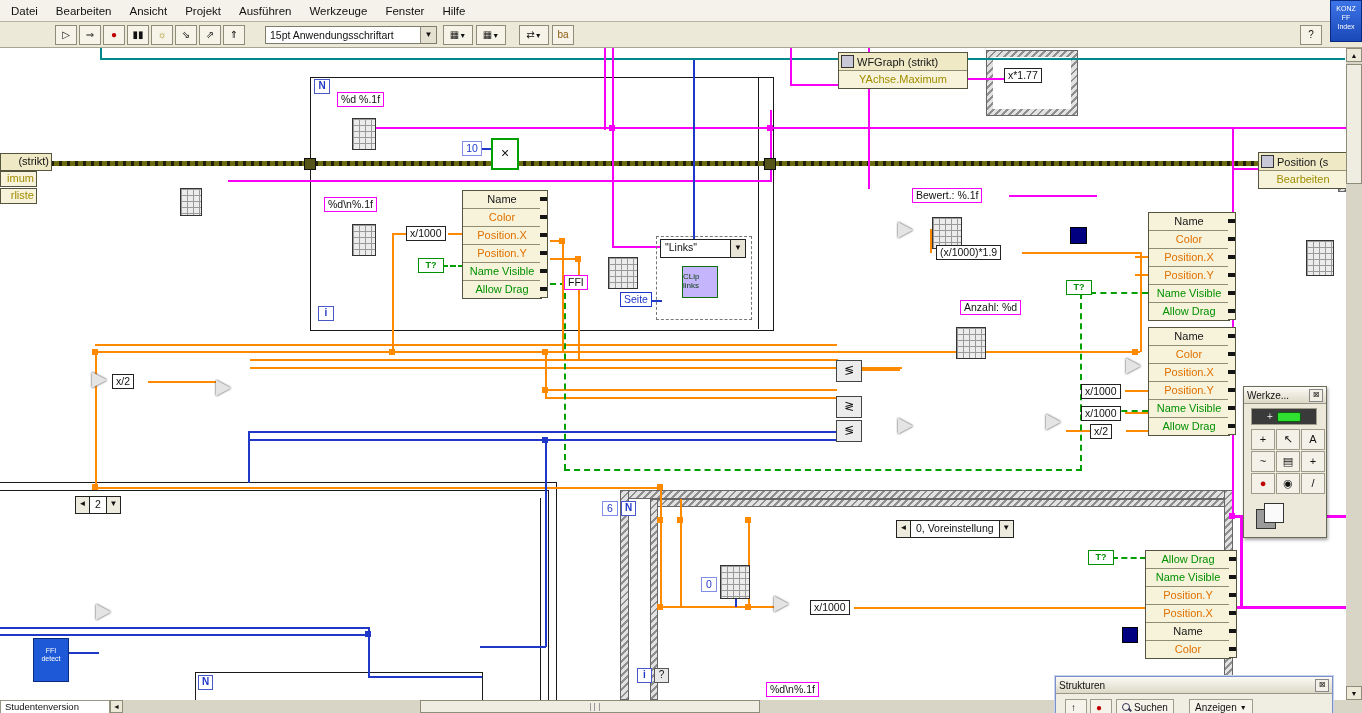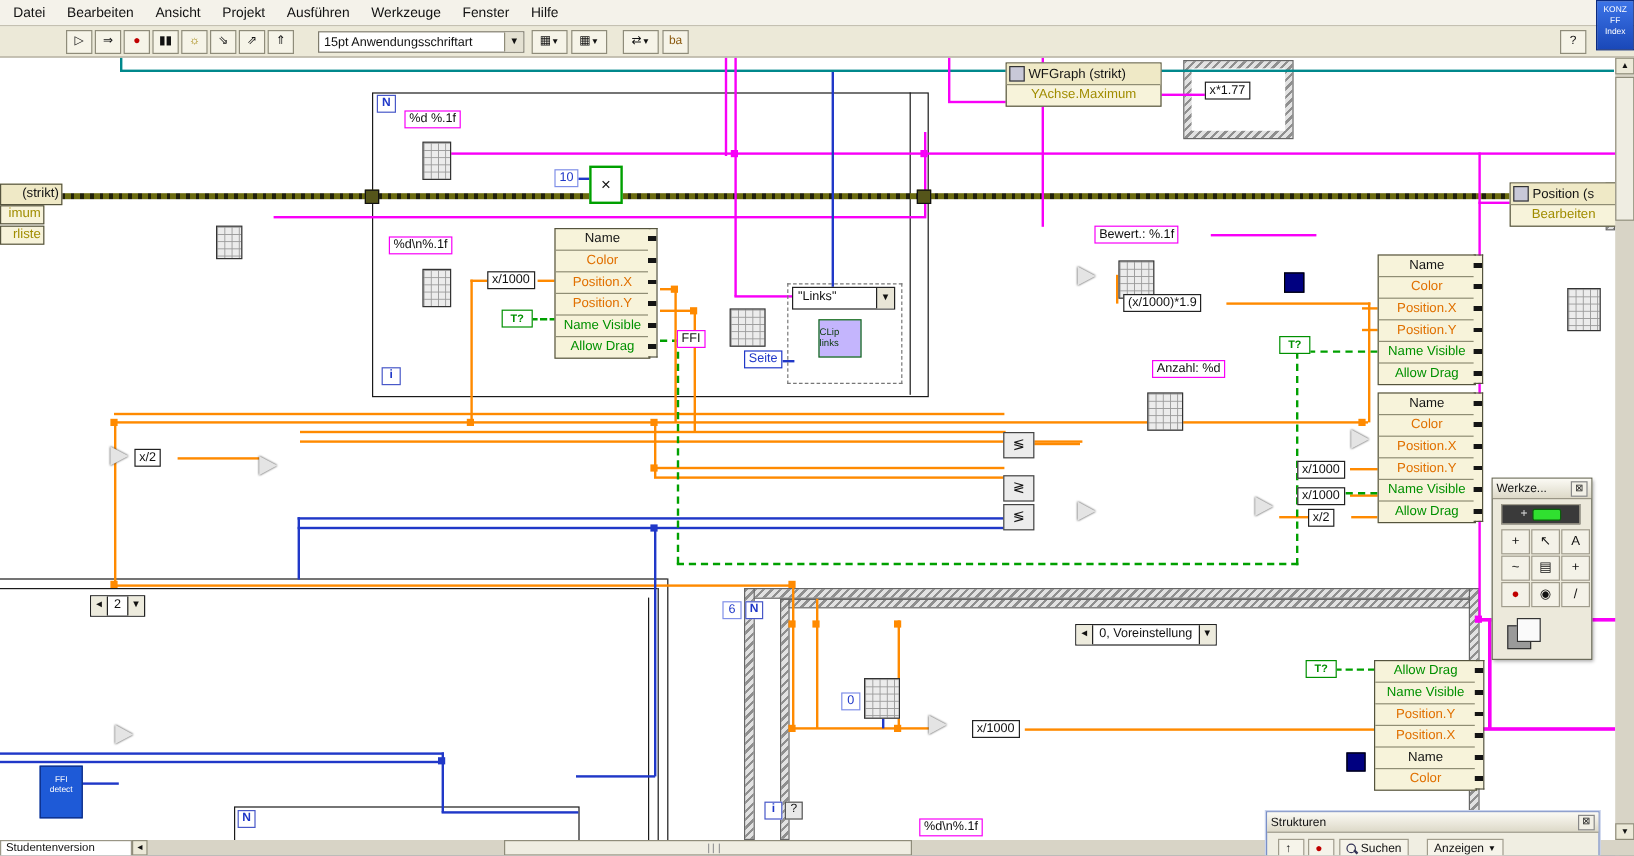--- a/index.html
+++ b/index.html
@@ -373,21 +373,21 @@
   <div class="fnode" style="left:1306px;top:240px;width:26px;height:34px;"></div>
   <div class="fnode" style="left:180px;top:188px;width:20px;height:26px;"></div>
   <div class="bluebox" style="left:33px;top:638px;width:34px;height:34px;padding-top:8px;">
     <div>FFI</div>
     <div>detect</div>
   </div>
   <div class="slabel" style="left:766px;top:682px;">%d\n%.1f</div>
   <div class="navybox" style="left:1122px;top:627px;width:14px;height:14px;"></div>
 
 
-  <div class="palette" style="left:1243px;top:398px;width:84px;height:152px;">
+  <div class="palette" style="left:1243px;top:386px;width:84px;height:152px;">
     <div class="pal-title">
       <span>Werkze...</span>
       <span class="pal-close">⊠</span>
     </div>
     <div class="autotool">
       <span class="autoplus">+</span>
       <span class="led"></span>
     </div>
     <div class="tool" style="left:7px;top:42px;"><span>+</span></div>
     <div class="tool" style="left:32px;top:42px;"><span>↖</span></div>

